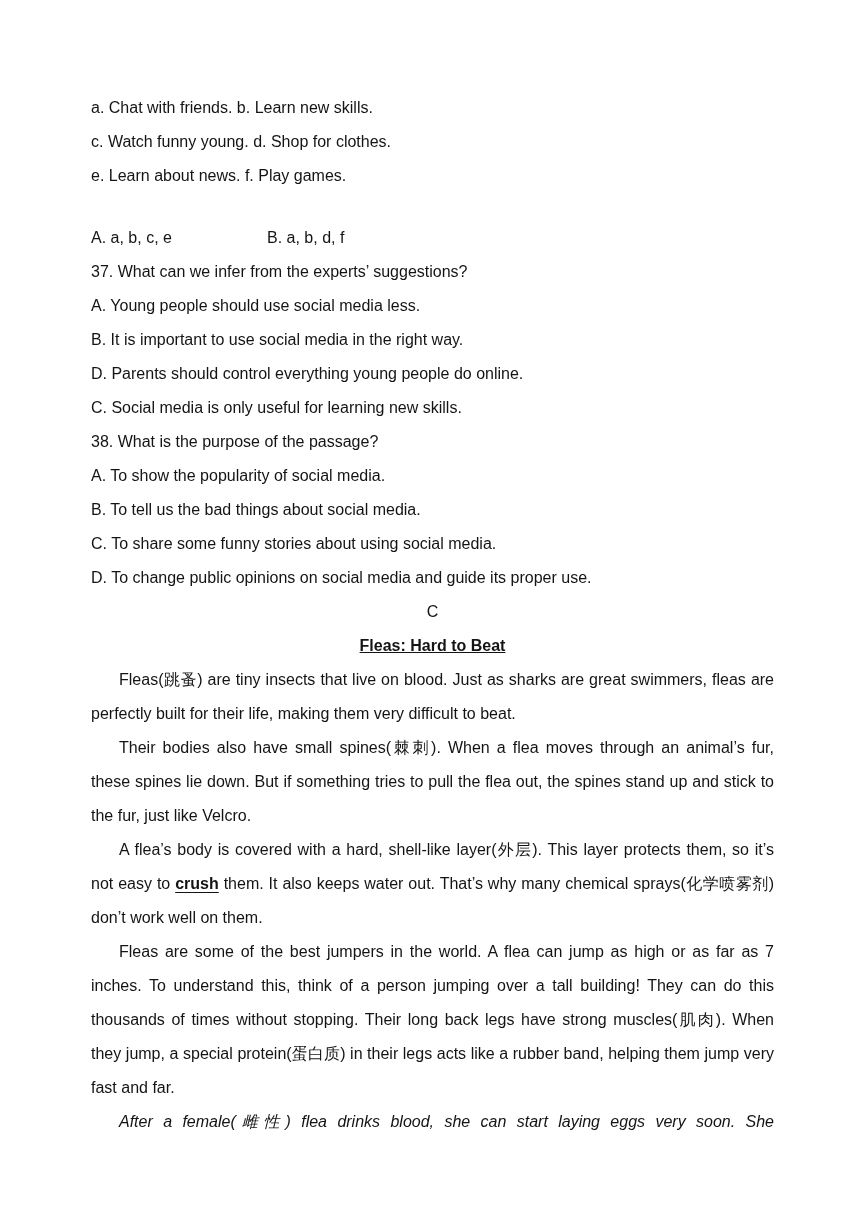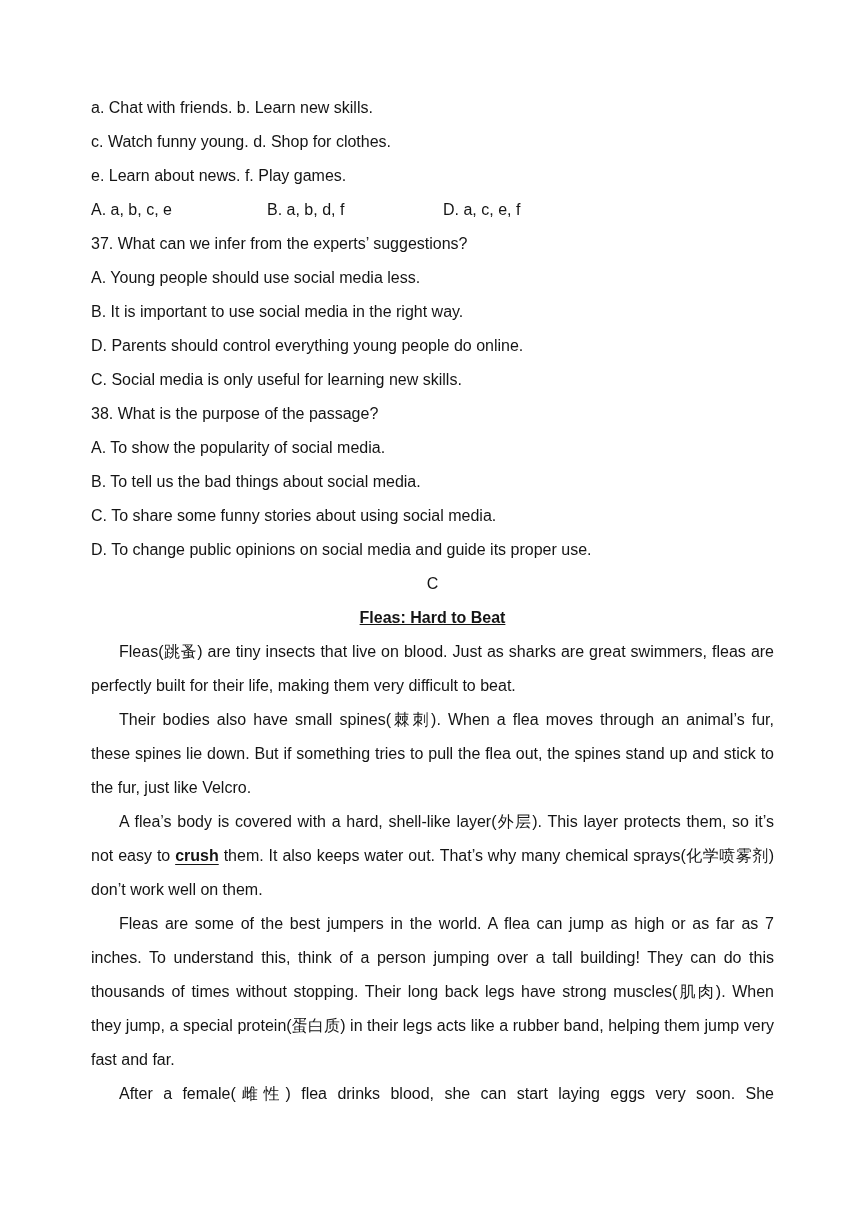--- a/index.html
+++ b/index.html
@@ -10,43 +10,43 @@
     font-family: "Liberation Sans", "DejaVu Sans", sans-serif;
     font-size: 16px;
     color: #141414;
     padding: 91px 90px 40px 91px;
   }
   .line { line-height: 34px; white-space: nowrap; }
   .answer-row {
     display: grid;
     grid-template-columns: 176px 176px 178px 1fr;
     line-height: 34px;
+    margin-top: 28px;
   }
   .center { text-align: center; line-height: 34px; }
   .passage-title { font-weight: bold; text-decoration: underline; }
   .para {
     text-align: justify;
     text-indent: 28px;
     line-height: 34px;
   }
-  .para.force-last { text-align-last: justify; }
+  .para.force-last { text-align-last: justify; font-style: italic; }
   .kw { font-weight: bold; text-decoration: underline; text-underline-offset: 3px; }
 </style>
 </head>
 <body>
 
 <div>
   <div class="line">a. Chat with friends. b. Learn new skills.</div>
   <div class="line">c. Watch funny young. d. Shop for clothes.</div>
   <div class="line">e. Learn about news. f. Play games.</div>
 
   <div class="answer-row">
     <span>A. a, b, c, e</span>
     <span>B. a, b, d, f</span>
-    <span>D. a, c, e, f</span>
   </div>
 </div>
 
 <div>
   <div class="line">37. What can we infer from the experts’ suggestions?</div>
   <div class="line">A. Young people should use social media less.</div>
   <div class="line">B. It is important to use social media in the right way.</div>
   <div class="line">D. Parents should control everything young people do online.</div>
   <div class="line">C. Social media is only useful for learning new skills.</div>
 </div>

